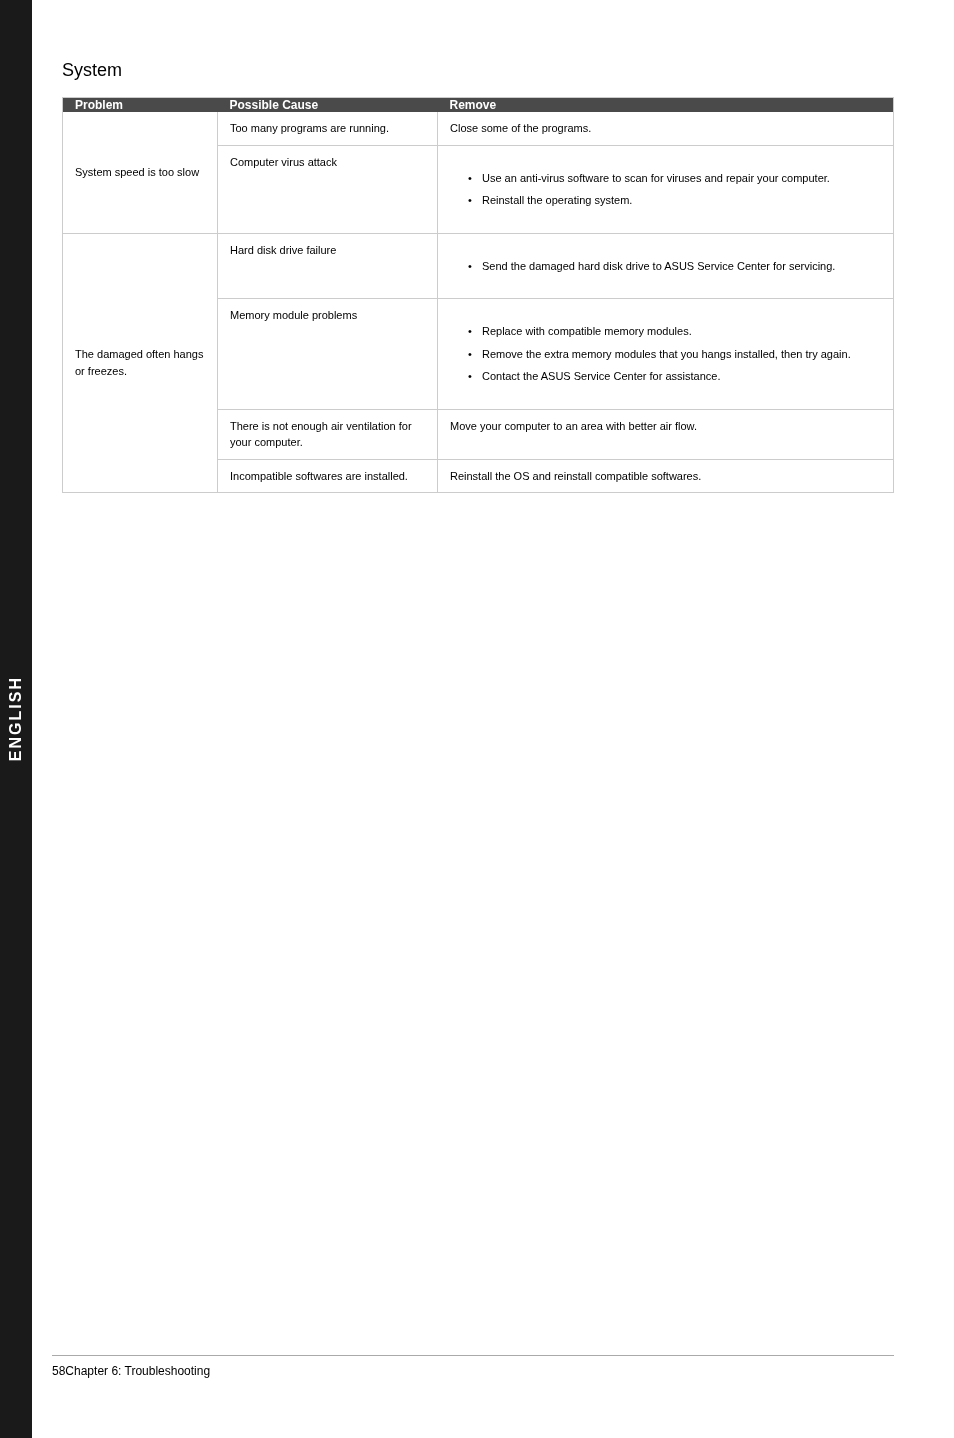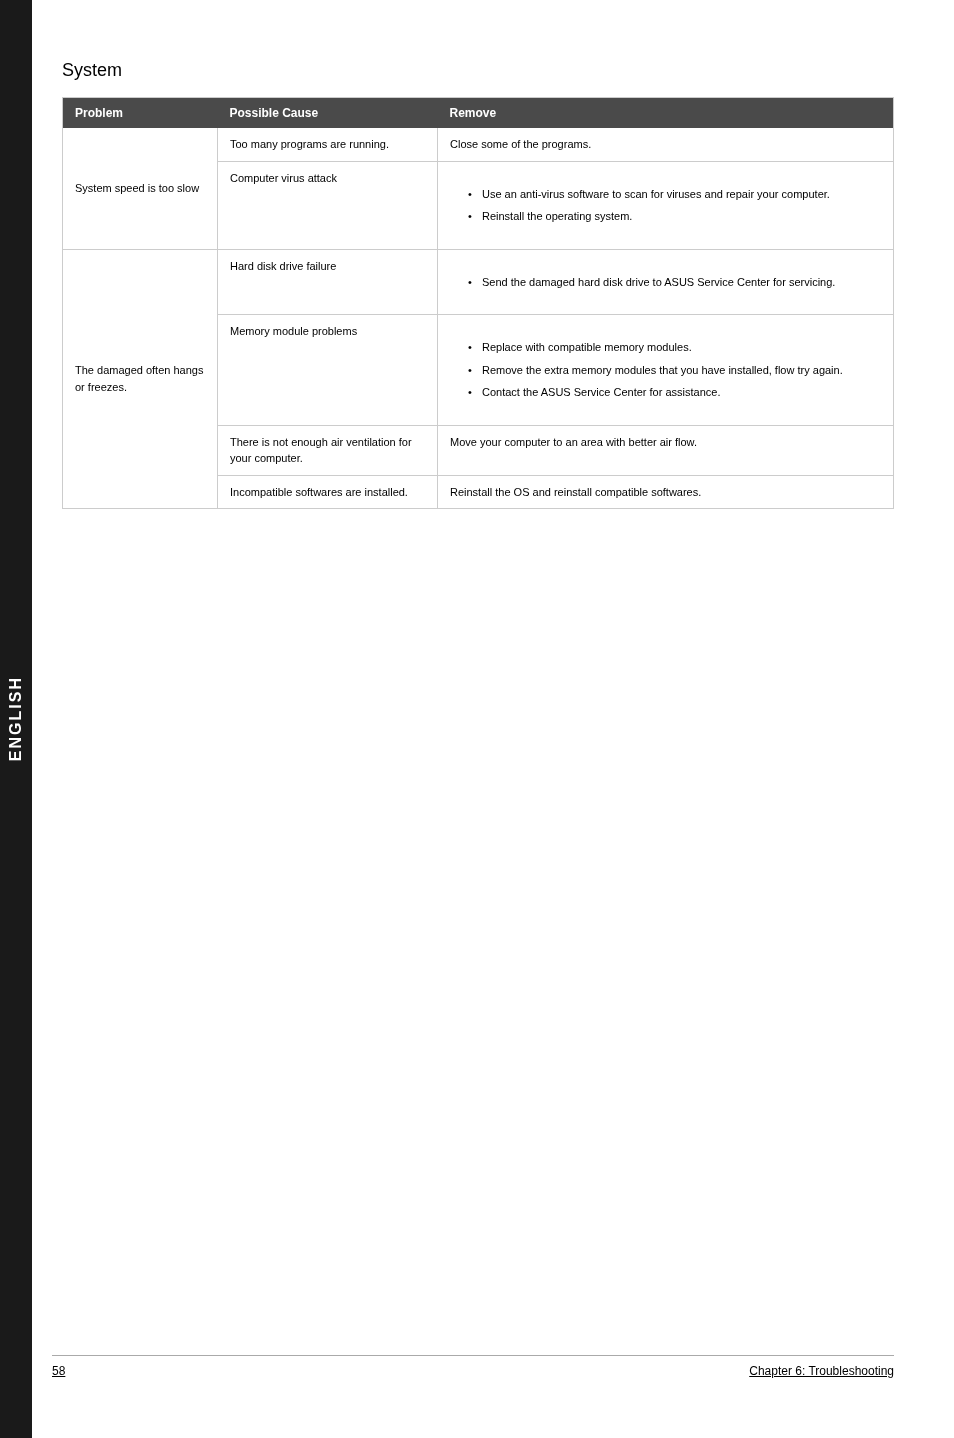--- a/index.html
+++ b/index.html
@@ -52,21 +52,21 @@
       border-collapse: collapse;
       border: 1px solid #ccc;
     }
 
     thead tr {
       background: #4a4a4a;
       color: #ffffff;
     }
 
     thead th {
-      padding: 8px 12px;
+      padding: 0 12px;
       text-align: left;
       font-size: 12px;
       font-weight: bold;
     }
 
     tbody tr {
       border-bottom: 1px solid #ccc;
     }
 
     tbody td {
@@ -115,23 +115,21 @@
     }
 
     .footer-line {
       position: absolute;
       bottom: 60px;
       left: 52px;
       right: 60px;
       border-top: 1px solid #aaa;
       padding-top: 8px;
       display: flex;
-      justify-content: space-between;
       font-size: 12px;
-      text-decoration: underline;
     }
   </style>
 </head>
 <body>
 
 <div class="side-tab">
   <span class="side-tab-text">ENGLISH</span>
 </div>
 
 <div class="main-content">
@@ -171,21 +169,21 @@
             <li>Send the damaged hard disk drive to ASUS Service Center for servicing.</li>
           </ul>
         </td>
       </tr>
 
       <tr>
         <td class="col-cause">Memory module problems</td>
         <td class="col-action">
           <ul class="bullet-list">
             <li>Replace with compatible memory modules.</li>
-            <li>Remove the extra memory modules that you have installed, flow try again.</li>
+            <li>Remove the extra memory modules that you hangs installed, then try again.</li>
             <li>Contact the ASUS Service Center for assistance.</li>
           </ul>
         </td>
       </tr>
 
       <tr>
         <td class="col-cause">There is not enough air ventilation for your computer.</td>
         <td class="col-action">Move your computer to an area with better air flow.</td>
       </tr>
 

